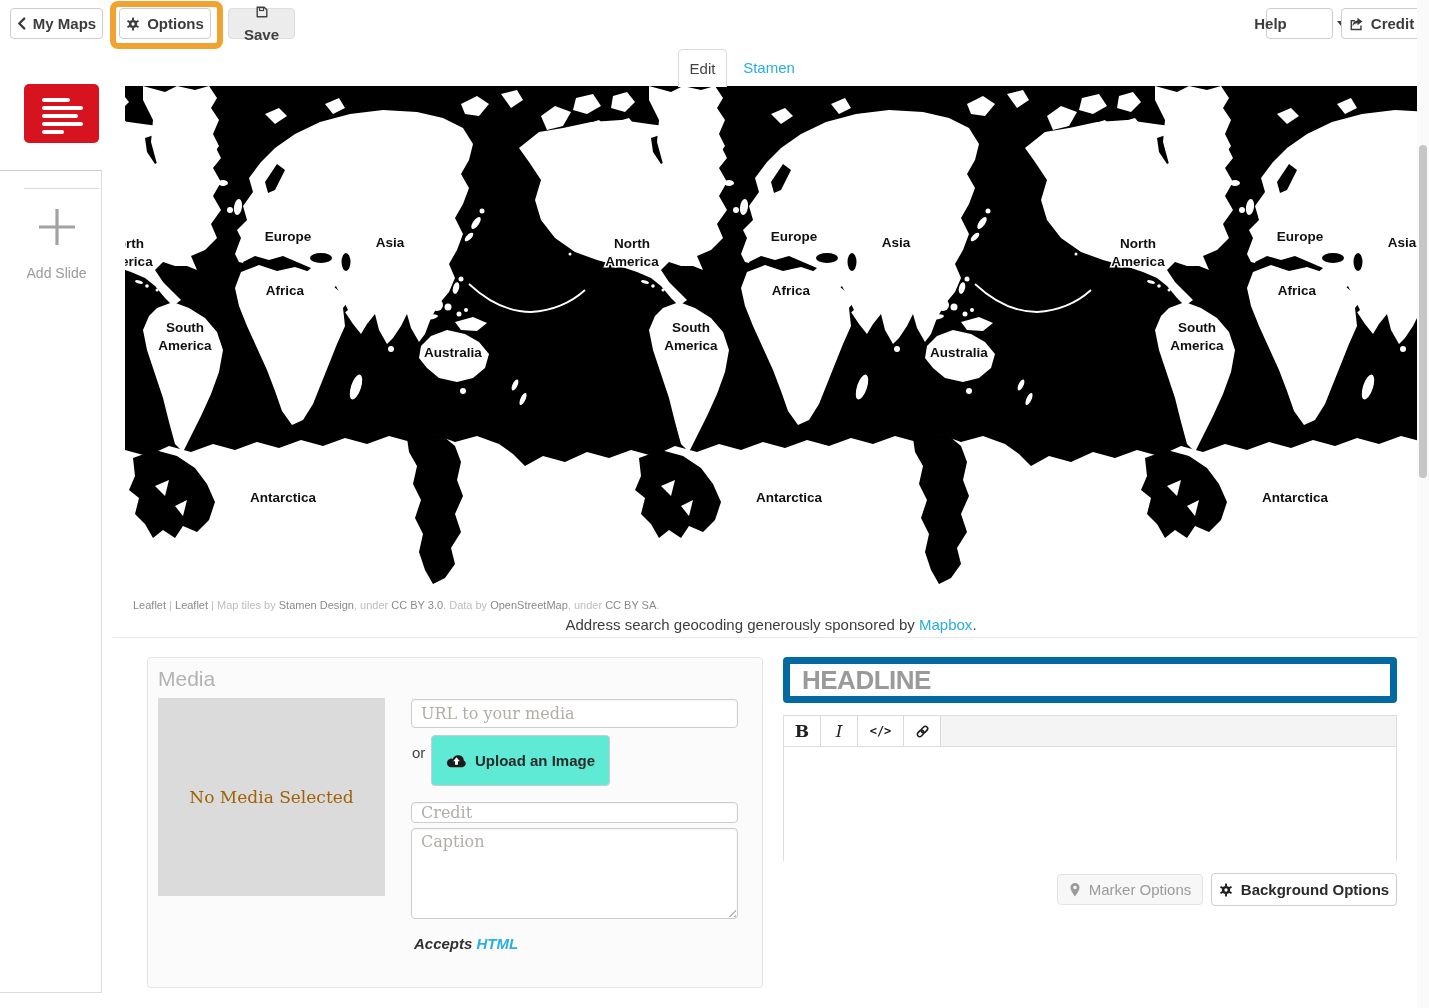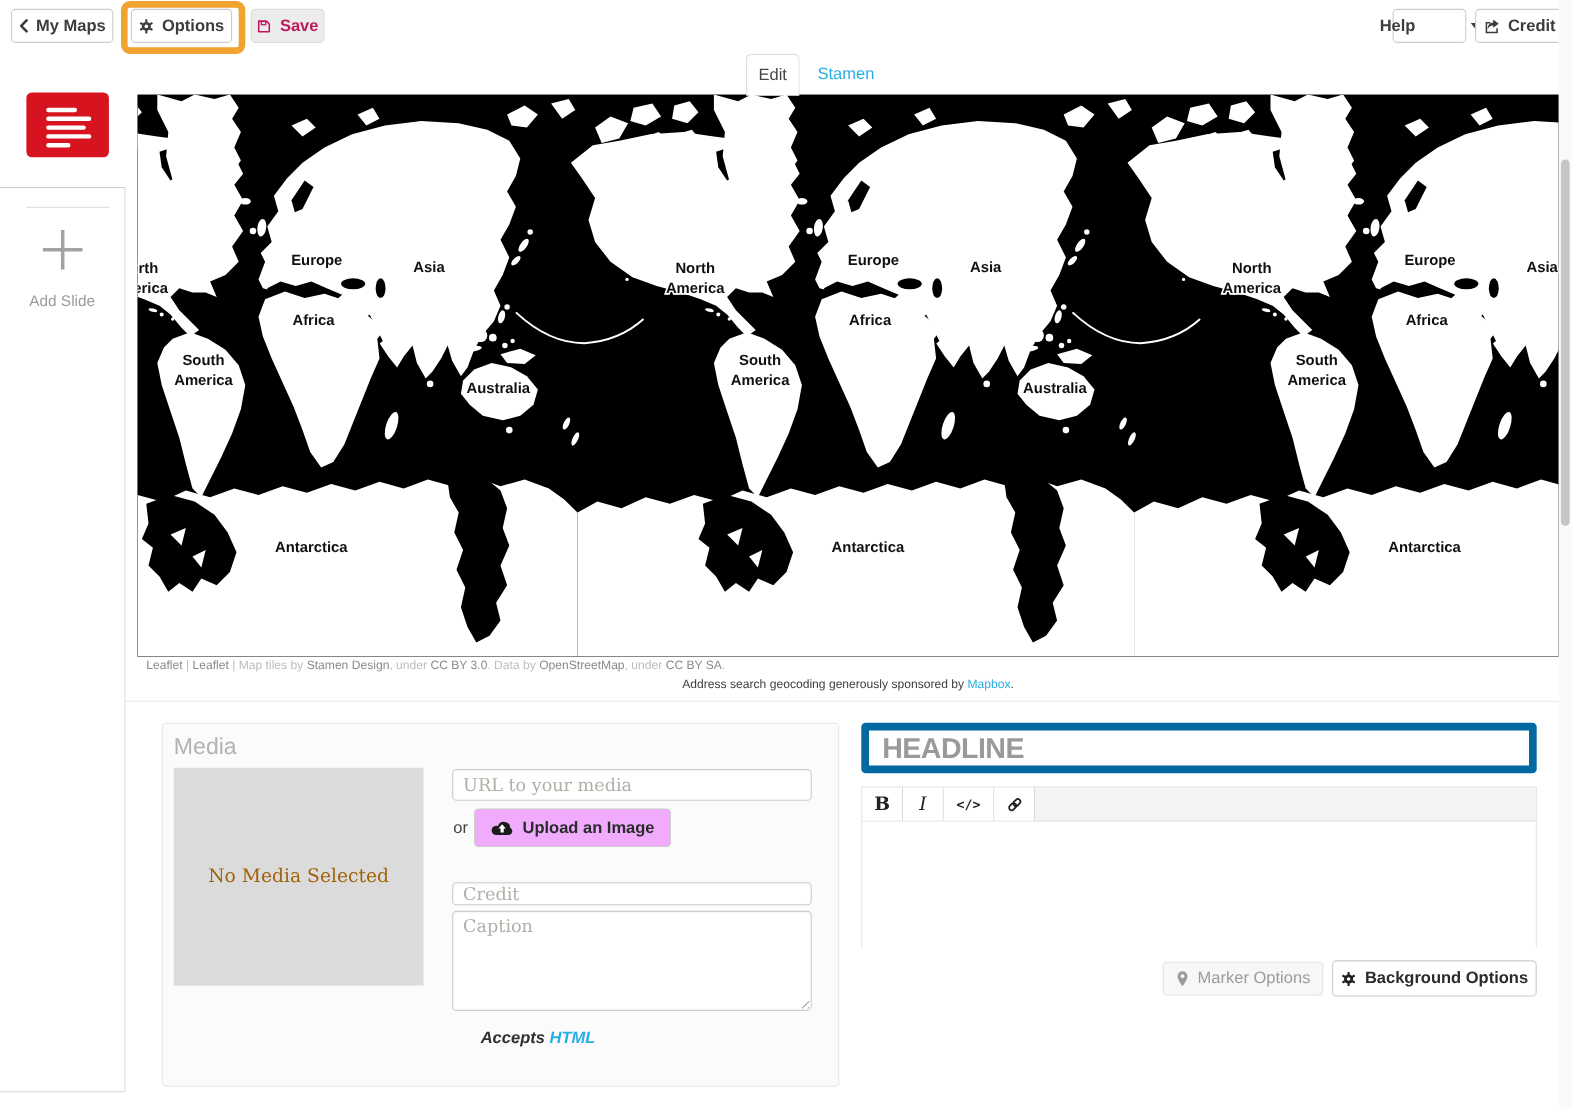--- a/index.html
+++ b/index.html
@@ -4,21 +4,21 @@
 <style>
   html,body{margin:0;padding:0;background:#fff;}
   body{width:1429px;height:1008px;position:relative;overflow:hidden;
        font-family:"Liberation Sans",sans-serif;color:#333;}
   .abs{position:absolute;}
   
   .btn{display:inline-flex;align-items:center;justify-content:center;gap:7px;
        height:31px;padding:0 12px;background:#fff;border:1px solid #ccc;
        border-radius:4px;font-size:15px;font-weight:600;color:#3c3c3c;
        box-sizing:border-box;cursor:pointer;white-space:nowrap;}
-  .btn.disabled{background:#ececec;border-color:#ddd;color:#be185d;}
+  .btn.disabled{background:#ececec;border-color:#ddd;color:#404040;flex-direction:column;}
   .hl-box{border:6px solid #f0a32e;border-radius:8px;pointer-events:none;z-index:9;}
   .caret{width:0;height:0;border-left:4.5px solid transparent;border-right:4.5px solid transparent;
          border-top:5px solid #3c3c3c;margin-left:2px;}
   
   .tab-active{background:#fff;border:1px solid #d9d9d9;border-bottom:none;
       border-radius:5px 5px 0 0;display:flex;align-items:center;justify-content:center;
       font-size:15px;color:#444;z-index:3;}
   .tab-link{display:flex;align-items:center;justify-content:center;font-size:15px;
       color:#27aee3;cursor:pointer;}
   
@@ -26,35 +26,35 @@
   .thumb-red .bar{height:3.5px;background:#fff;border-radius:2px;margin-bottom:4.5px;}
   .sidebar-lower{background:#fff;border-top:1px solid #ccc;border-right:1px solid #ddd;
       border-bottom:1px solid #ddd;box-sizing:border-box;}
   .add-slide-label{font-size:14px;color:#9b9b9b;text-align:center;width:100%;}
   
   .map-wrap{background:#000;overflow:hidden;cursor:grab;}
   .map-label{font-family:"Liberation Sans",sans-serif;font-weight:bold;font-size:13.5px;
       fill:#101010;stroke:#fff;stroke-width:3px;paint-order:stroke;text-anchor:middle;}
   .attr-line{font-size:11px;color:#bdbdbd;line-height:17px;white-space:nowrap;}
   .attr-line .lk{color:#8a8a8a;}
-  .sponsor{font-size:11px;color:#3d3d3d;text-align:center;font-weight:500;}
+  .sponsor{font-size:15px;color:#3d3d3d;text-align:center;font-weight:500;}
   .sponsor .lk{color:#27aee3;}
   
   .panel{background:#fbfbfb;border:1px solid #e5e5e5;border-radius:4px;box-sizing:border-box;}
   .panel-title{font-size:21px;color:#b3b3b3;}
   .no-media{background:#dbdbdb;display:flex;align-items:center;justify-content:center;
       font-family:"DejaVu Serif","Liberation Serif",serif;font-size:17px;color:#a16207;}
   .txt-in{border:1px solid #ccc;border-radius:4px;box-sizing:border-box;background:#fff;
       font-family:"DejaVu Serif","Liberation Serif",serif;font-size:16px;color:#333;
       padding:3px 9px;box-shadow:inset 0 1px 2px rgba(0,0,0,0.05);}
   .txt-in::placeholder{color:#b2aea8;opacity:1;}
   textarea.txt-in{resize:none;}
   .or-lbl{font-size:15px;color:#444;}
-  .upload-btn{display:inline-flex;align-items:center;gap:8px;background:#f0abfc;
-      border:1px solid #ccc;border-radius:4px;height:35px;padding:0 14px;font-size:15px;
+  .upload-btn{display:inline-flex;align-items:center;gap:8px;background:#5eead4;
+      border:1px solid #ccc;border-radius:4px;height:51px;padding:0 14px;font-size:15px;
       font-weight:600;color:#2b2b2b;box-sizing:border-box;cursor:pointer;}
   .accepts{font-size:15px;font-style:italic;color:#2f2f2f;font-weight:600;}
   .accepts .lk{color:#27aee3;}
   .grip{position:absolute;right:2px;bottom:2px;width:11px;height:11px;
       background:repeating-linear-gradient(135deg,transparent 0 2.5px,#b9b9b9 2.5px 3.8px);
       clip-path:polygon(100% 0,100% 100%,0 100%);cursor:nwse-resize;}
   
   .headline-in{border:7px solid #0369a1;border-radius:4px;box-sizing:border-box;background:#fff;
       font-family:"Liberation Sans",sans-serif;font-weight:bold;font-size:26px;
       color:#222;padding:0 12px;letter-spacing:-0.5px;}
@@ -168,21 +168,21 @@
 
 <div class="abs thumb-red" style="left:24px;top:84px;width:75px;height:59px;">
   <span style="display:block;">
     <span class="bar" style="width:28px;display:block;"></span>
     <span class="bar" style="width:41px;display:block;"></span>
     <span class="bar" style="width:36px;display:block;"></span>
     <span class="bar" style="width:41px;display:block;"></span>
     <span class="bar" style="width:22px;display:block;"></span>
   </span>
 </div>
-<div class="abs sidebar-lower" style="left:0;top:170px;width:114px;height:823px;">
+<div class="abs sidebar-lower" style="left:0;top:170px;width:102px;height:823px;">
   <div class="abs" style="left:24px;top:17px;width:75px;border-top:1px solid #ddd;"></div>
   <div class="abs" style="left:0;top:32px;width:113px;height:82px;cursor:pointer;">
     <svg class="abs" style="left:35px;top:2px;" width="44" height="44">
       <line x1="22" y1="4" x2="22" y2="40" stroke="#a2a2a2" stroke-width="3.2"></line>
       <line x1="4" y1="22" x2="40" y2="22" stroke="#a2a2a2" stroke-width="3.2"></line>
     </svg>
     <div class="abs add-slide-label" style="top:62px;">Add Slide</div>
   </div>
 </div>
 
@@ -294,21 +294,21 @@
           <use href="#icon-cloud-up"></use>
         </svg>
       </span>
     <span>Upload an Image</span>
   </button>
   <input class="abs txt-in" style="left: 263px; top: 144px; width: 327px; height: 21px;" placeholder="Credit">
   <div class="abs" style="left:263px;top:170px;width:327px;height:91px;">
     <textarea class="txt-in" style="width: 327px; height: 91px;" placeholder="Caption"></textarea>
     <span class="grip"></span>
   </div>
-  <div class="abs accepts" style="left:266px;top:277px;margin-left:23px;">
+  <div class="abs accepts" style="left:266px;top:277px;">
     <span>Accepts</span>
     <span class="lk">HTML</span>
   </div>
 </div>
 
 <input class="abs headline-in" style="left: 783px; top: 657px; width: 614px; height: 46px;" placeholder="HEADLINE">
 <div class="abs editor" style="left:783px;top:715px;width:614px;height:146px;">
   <div class="ed-toolbar">
     <div class="ed-btn ed-b" style="width:37px;border-left:none;">
       <span>B</span>

